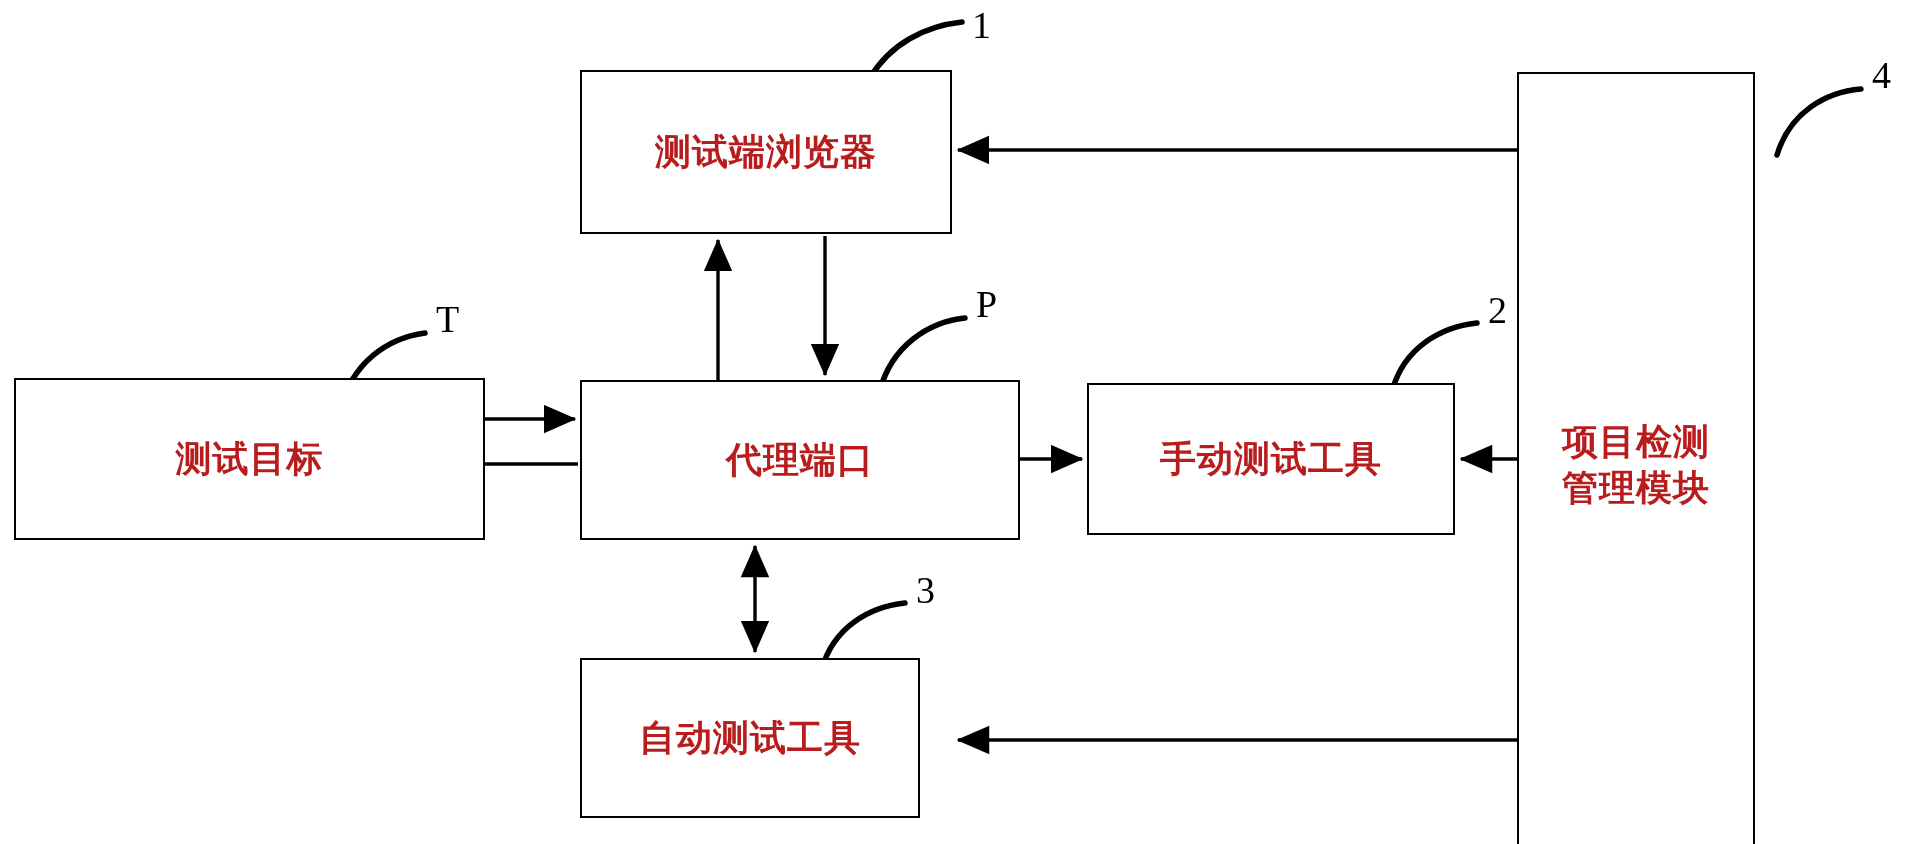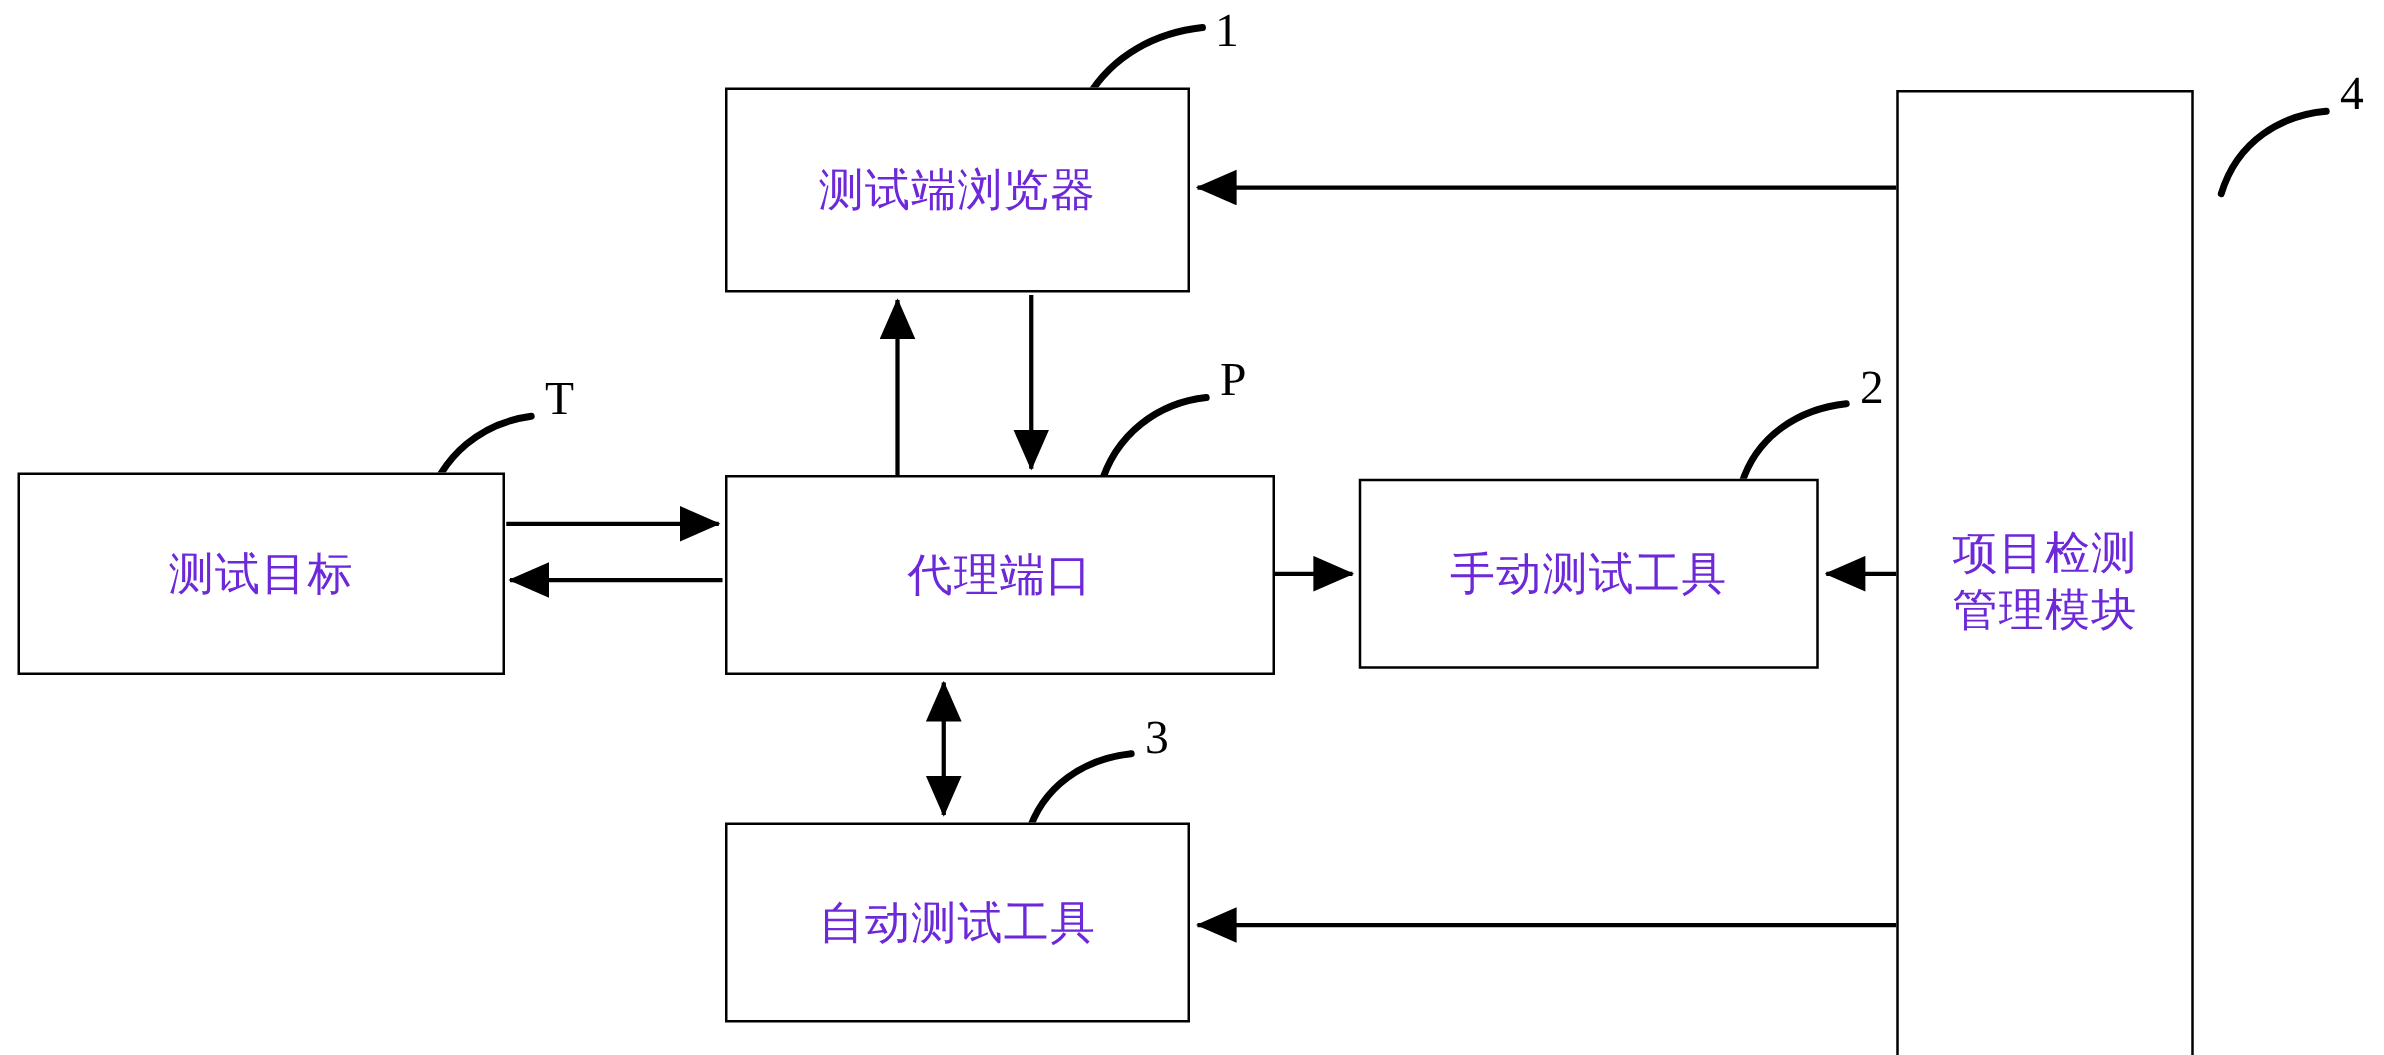--- a/index.html
+++ b/index.html
@@ -32,24 +32,25 @@
     background: #ffffff;
     display: flex;
     align-items: center;
     justify-content: center;
     text-align: center;
   }
   .node-label {
     font-family: "Liberation Serif", "DejaVu Serif", serif;
     font-size: 36px;
     line-height: 1.28;
-    color: #6d28d9;
+    color: #b91c1c;
     letter-spacing: 1px;
     white-space: pre-line;
     user-select: none;
+    font-weight: bold;
   }
   .ref-num {
     position: absolute;
     font-family: "Liberation Serif", "DejaVu Serif", serif;
     font-size: 38px;
     color: #000000;
     user-select: none;
     line-height: 1;
   }
 </style>
@@ -96,33 +97,33 @@
 
     <line x1="958" y1="740" x2="1568" y2="740" stroke="#000000" stroke-width="3.4" marker-start="url(#arrowStart)" marker-end="url(#arrowEnd)"></line>
 
     <line x1="1571" y1="150" x2="958" y2="150" stroke="#000000" stroke-width="3.4" marker-end="url(#arrowEnd)"></line>
   </svg>
 
   <div class="node-box" style="left:580px; top:70px; width:372px; height:164px;">
     <span class="node-label">测试端浏览器</span>
   </div>
 
-  <div class="node-box" style="left:14px; top:378px; width:390px; height:162px;">
+  <div class="node-box" style="left:14px; top:378px; width:471px; height:162px;">
     <span class="node-label">测试目标</span>
   </div>
 
   <div class="node-box" style="left:580px; top:380px; width:440px; height:160px;">
     <span class="node-label">代理端口</span>
   </div>
 
   <div class="node-box" style="left:1087px; top:383px; width:368px; height:152px;align-items:center;">
     <span class="node-label">手动测试工具</span>
   </div>
 
-  <div class="node-box" style="left:580px; top:658px; width:372px; height:160px;">
+  <div class="node-box" style="left:580px; top:658px; width:340px; height:160px;">
     <span class="node-label">自动测试工具</span>
   </div>
 
   <div class="node-box" style="left:1517px; top:72px; width:238px; height:786px;">
     <span class="node-label">项目检测
 管理模块</span>
   </div>
 
   <div class="ref-num" style="left:972px; top:6px;">1</div>
 

